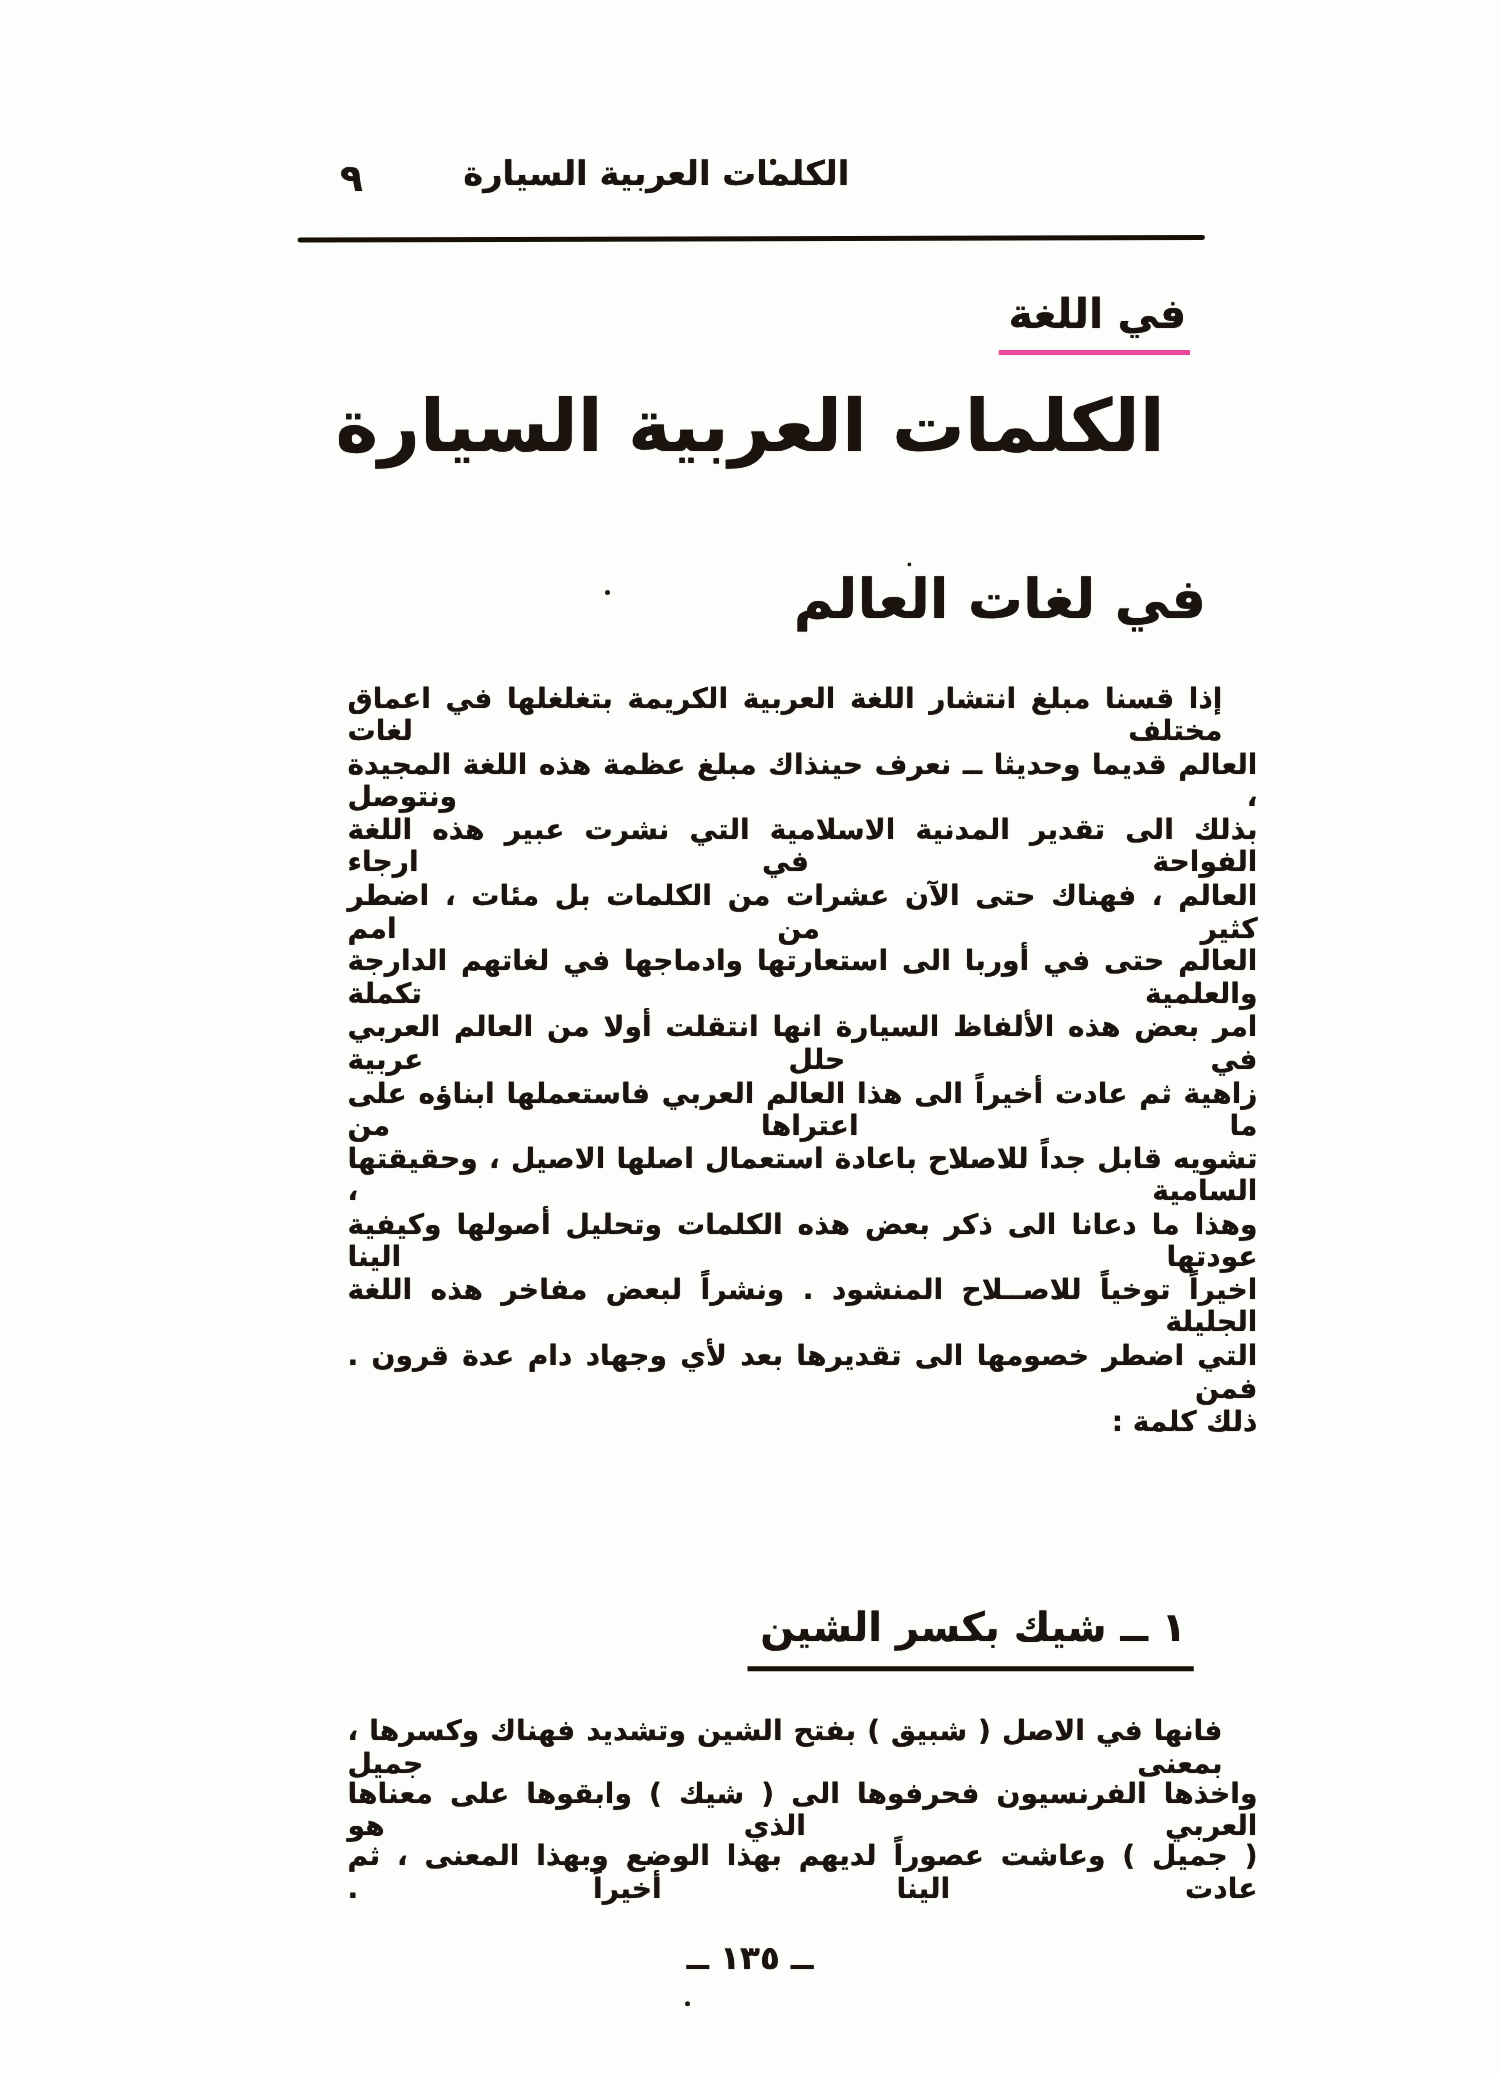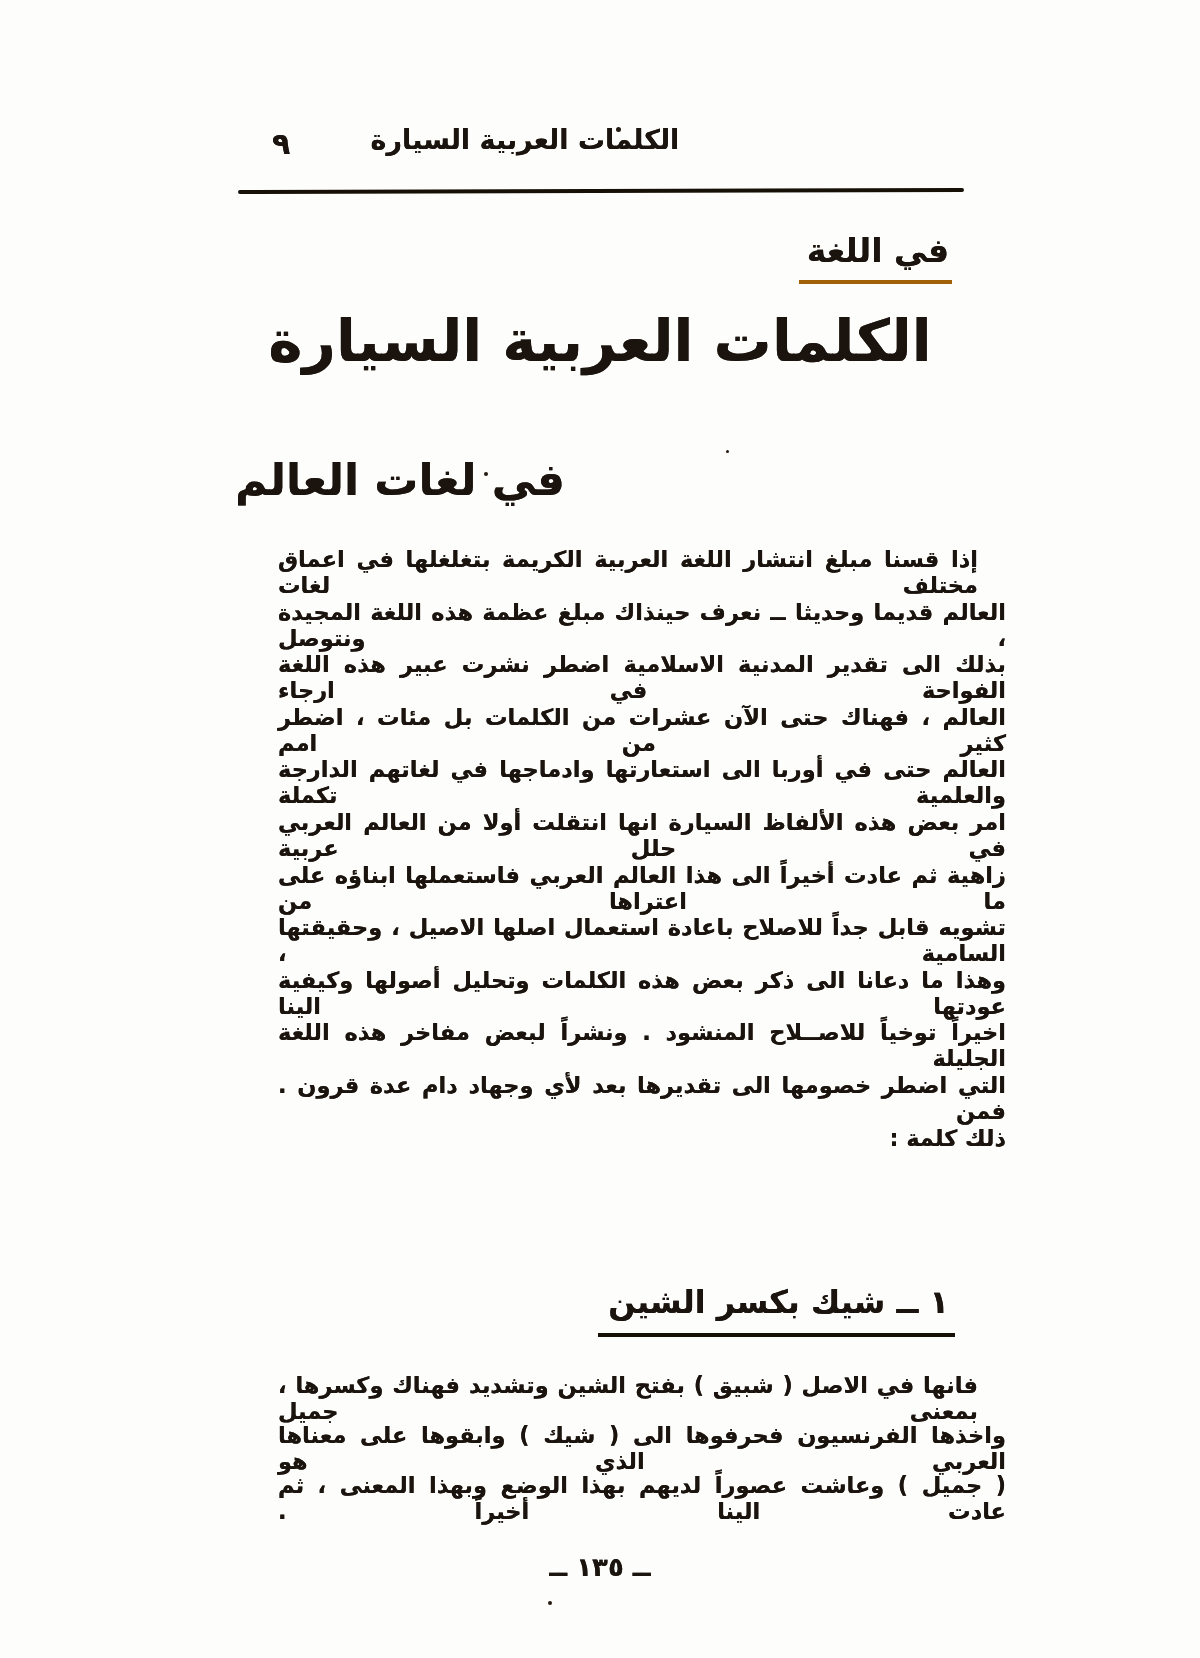--- a/index.html
+++ b/index.html
@@ -28,33 +28,33 @@
   .rule {
     position:absolute; top:189px; left:238px;
     width:726px; height:4px; background:#161006;
     border-radius:2px; transform:rotate(-0.15deg);
   }
 
   
   .section-label {
     position:absolute; top:231px; right:248px;
     font-size:33px; font-weight:700; direction:rtl;
-    border-bottom:4px solid #a16207;
+    border-bottom:4px solid #ec4899;
     padding:0 3px 10px 8px;
   }
 
   .title {
     position:absolute; top:286px; left:235px; width:730px; margin:0;
     text-align:center; direction:rtl;
     font-size:58px; font-weight:700; line-height:110px;
   }
 
   .subtitle {
     position:absolute; top:440px; left:235px; width:730px; margin:0;
-    text-align:left; direction:rtl;
+    text-align:right; direction:rtl;
     font-size:44px; font-weight:700; line-height:80px;
   }
 
   .para {
     position:absolute; left:236px; width:728px;
     direction:rtl; font-weight:700; font-size:22.5px;margin-left:42px;
   }
   .para1 { top:546px; }
   .para1 .line { height:52.6px; }
   .para2 { top:1372px; }
@@ -100,21 +100,21 @@
   <div class="rule"></div>
 
   <div class="section-label">في اللغة</div>
 
   <h1 class="title">الكلمات العربية السيارة</h1>
   <h2 class="subtitle">في لغات العالم</h2>
 
   <div class="para para1">
     <div class="line indent">إذا قسنا مبلغ انتشار اللغة العربية الكريمة بتغلغلها في اعماق مختلف لغات</div>
     <div class="line">العالم قديما وحديثا ــ نعرف حينذاك مبلغ عظمة هذه اللغة المجيدة ، ونتوصل</div>
-    <div class="line">بذلك الى تقدير المدنية الاسلامية اضطر نشرت عبير هذه اللغة الفواحة في ارجاء</div>
+    <div class="line">بذلك الى تقدير المدنية الاسلامية التي نشرت عبير هذه اللغة الفواحة في ارجاء</div>
     <div class="line">العالم ، فهناك حتى الآن عشرات من الكلمات بل مئات ، اضطر كثير من امم</div>
     <div class="line">العالم حتى في أوربا الى استعارتها وادماجها في لغاتهم الدارجة والعلمية تكملة</div>
     <div class="line">امر بعض هذه الألفاظ السيارة انها انتقلت أولا من العالم العربي في حلل عربية</div>
     <div class="line">زاهية ثم عادت أخيراً الى هذا العالم العربي فاستعملها ابناؤه على ما اعتراها من</div>
     <div class="line">تشويه قابل جداً للاصلاح باعادة استعمال اصلها الاصيل ، وحقيقتها السامية ،</div>
     <div class="line">وهذا ما دعانا الى ذكر بعض هذه الكلمات وتحليل أصولها وكيفية عودتها الينا</div>
     <div class="line">اخيراً توخياً للاصــلاح المنشود . ونشراً لبعض مفاخر هذه اللغة الجليلة</div>
     <div class="line">التي اضطر خصومها الى تقديرها بعد لأي وجهاد دام عدة قرون . فمن</div>
     <div class="line end">ذلك كلمة :</div>
   </div>

